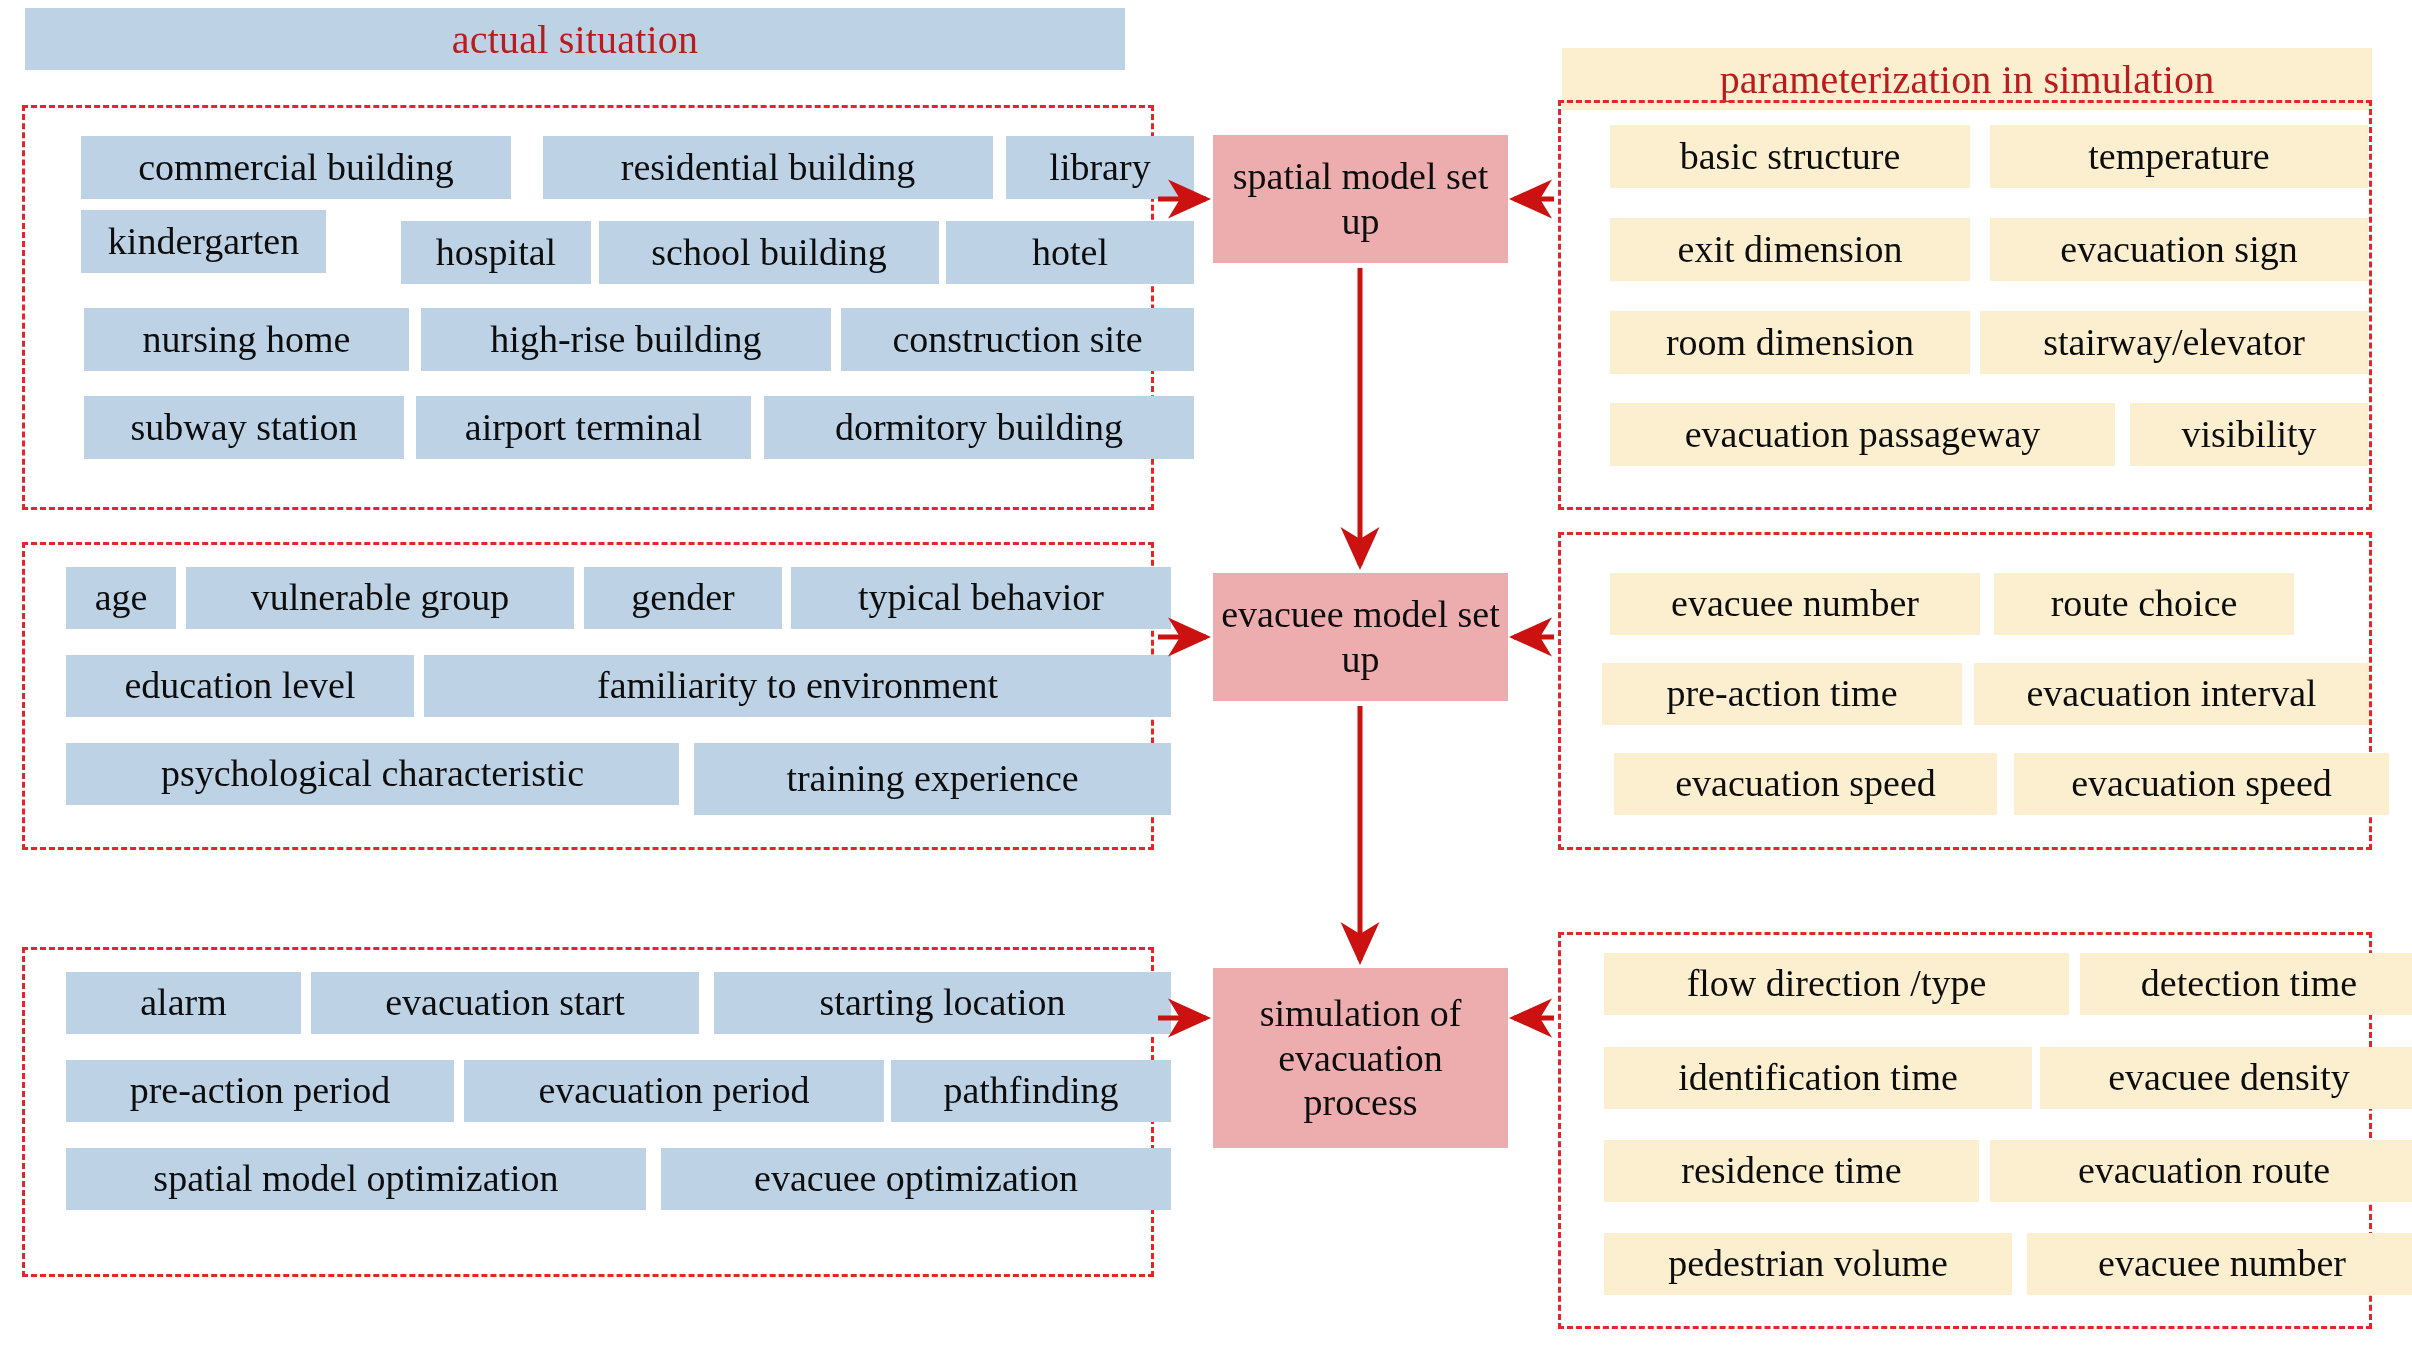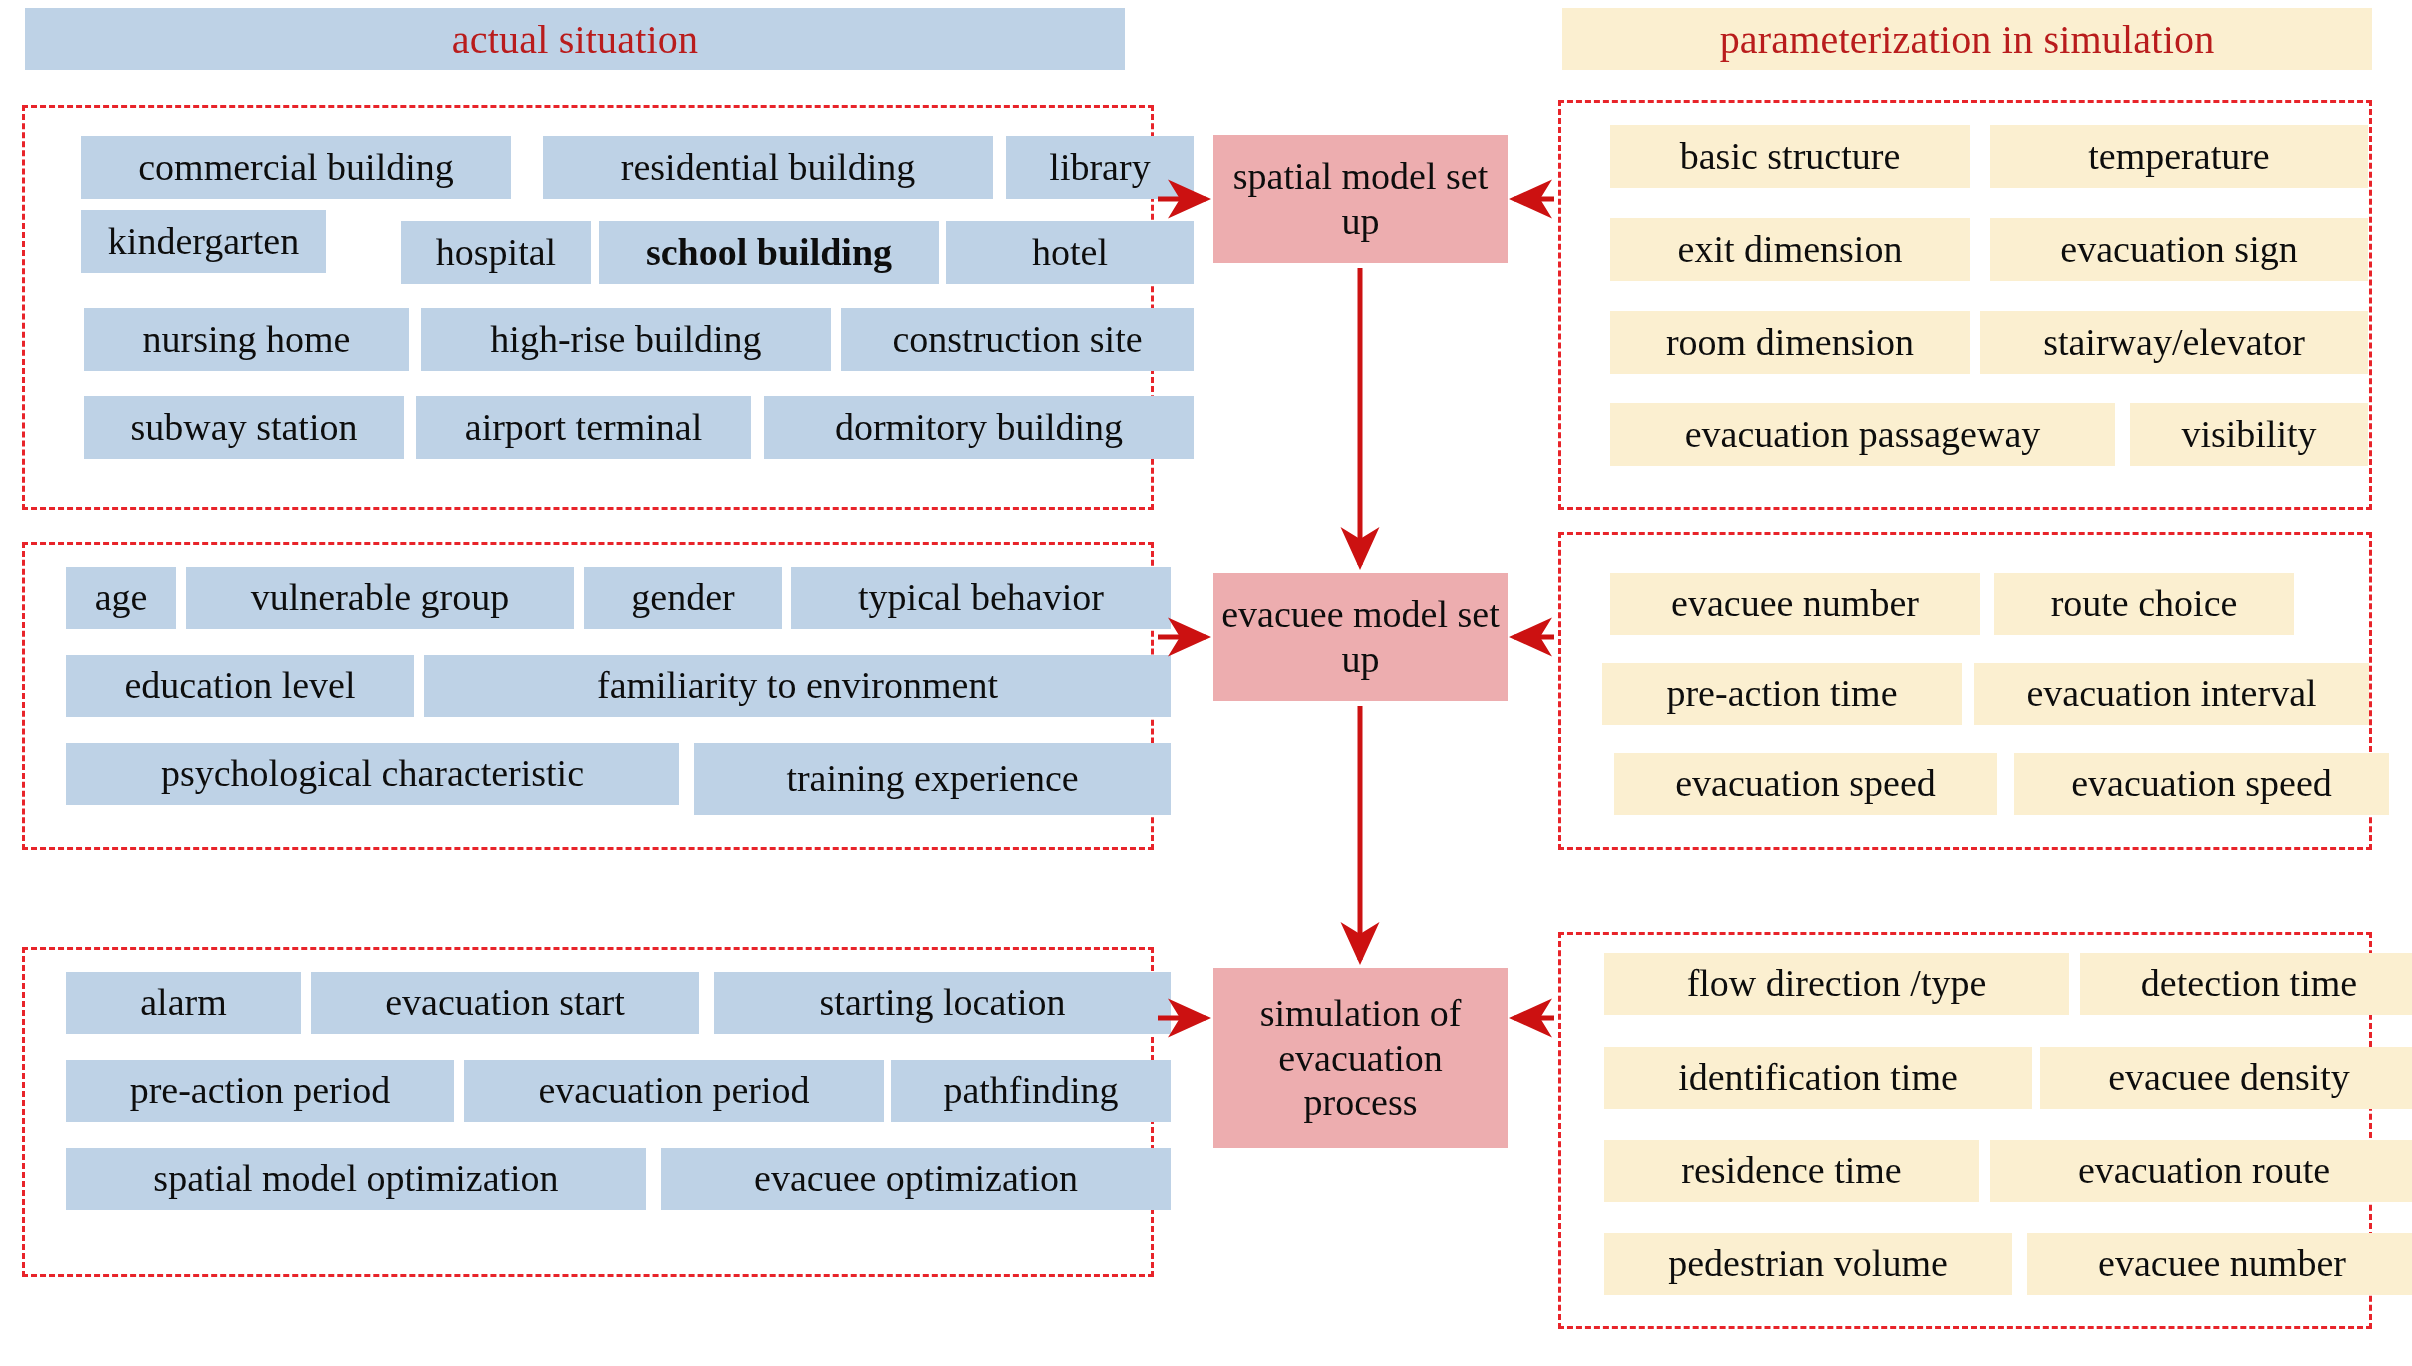--- a/index.html
+++ b/index.html
@@ -29,21 +29,21 @@
   .header-bar {
     display: flex;
     align-items: center;
     justify-content: center;
     font-size: 40px;
     color: #b91c1c;
     letter-spacing: 0.2px;
     white-space: nowrap;
   }
   .header-blue { background: #bed2e6; }
-  .header-yellow { background: #fbefd0; }
+  .header-yellow { background: #fbefd0; margin-top: 40px; }
 
   
   .panel {
     border: 3px dashed #e8242a;
     background: transparent;
   }
 
   
   .chip {
     position: absolute;
@@ -89,21 +89,21 @@
   <div class="abs header-bar header-yellow" style="left:1562px; top:8px; width:810px; height:62px;">parameterization  in simulation</div>
 
   <div class="abs panel" style="left:22px; top:105px; width:1132px; height:405px;">
 
     <div class="chip chip-blue" style="left:35px; top:28px; width:430px; height:63px;">commercial building</div>
     <div class="chip chip-blue" style="left:497px; top:28px; width:450px; height:63px;">residential building</div>
     <div class="chip chip-blue" style="left:960px; top:28px; width:188px; height:63px;">library</div>
 
     <div class="chip chip-blue" style="left:35px; top:102px; width:245px; height:63px;">kindergarten</div>
     <div class="chip chip-blue" style="left:355px; top:113px; width:190px; height:63px;">hospital</div>
-    <div class="chip chip-blue" style="left:553px; top:113px; width:340px; height:63px;font-weight:bold;">school building</div>
+    <div class="chip chip-blue" style="left:553px; top:113px; width:340px; height:63px;">school building</div>
     <div class="chip chip-blue" style="left:900px; top:113px; width:248px; height:63px;">hotel</div>
 
     <div class="chip chip-blue" style="left:38px; top:200px; width:325px; height:63px;">nursing home</div>
     <div class="chip chip-blue" style="left:375px; top:200px; width:410px; height:63px;">high-rise building</div>
     <div class="chip chip-blue" style="left:795px; top:200px; width:353px; height:63px;">construction site</div>
 
     <div class="chip chip-blue" style="left:38px; top:288px; width:320px; height:63px;">subway station</div>
     <div class="chip chip-blue" style="left:370px; top:288px; width:335px; height:63px;">airport terminal</div>
     <div class="chip chip-blue" style="left:718px; top:288px; width:430px; height:63px;">dormitory building</div>
   </div>

